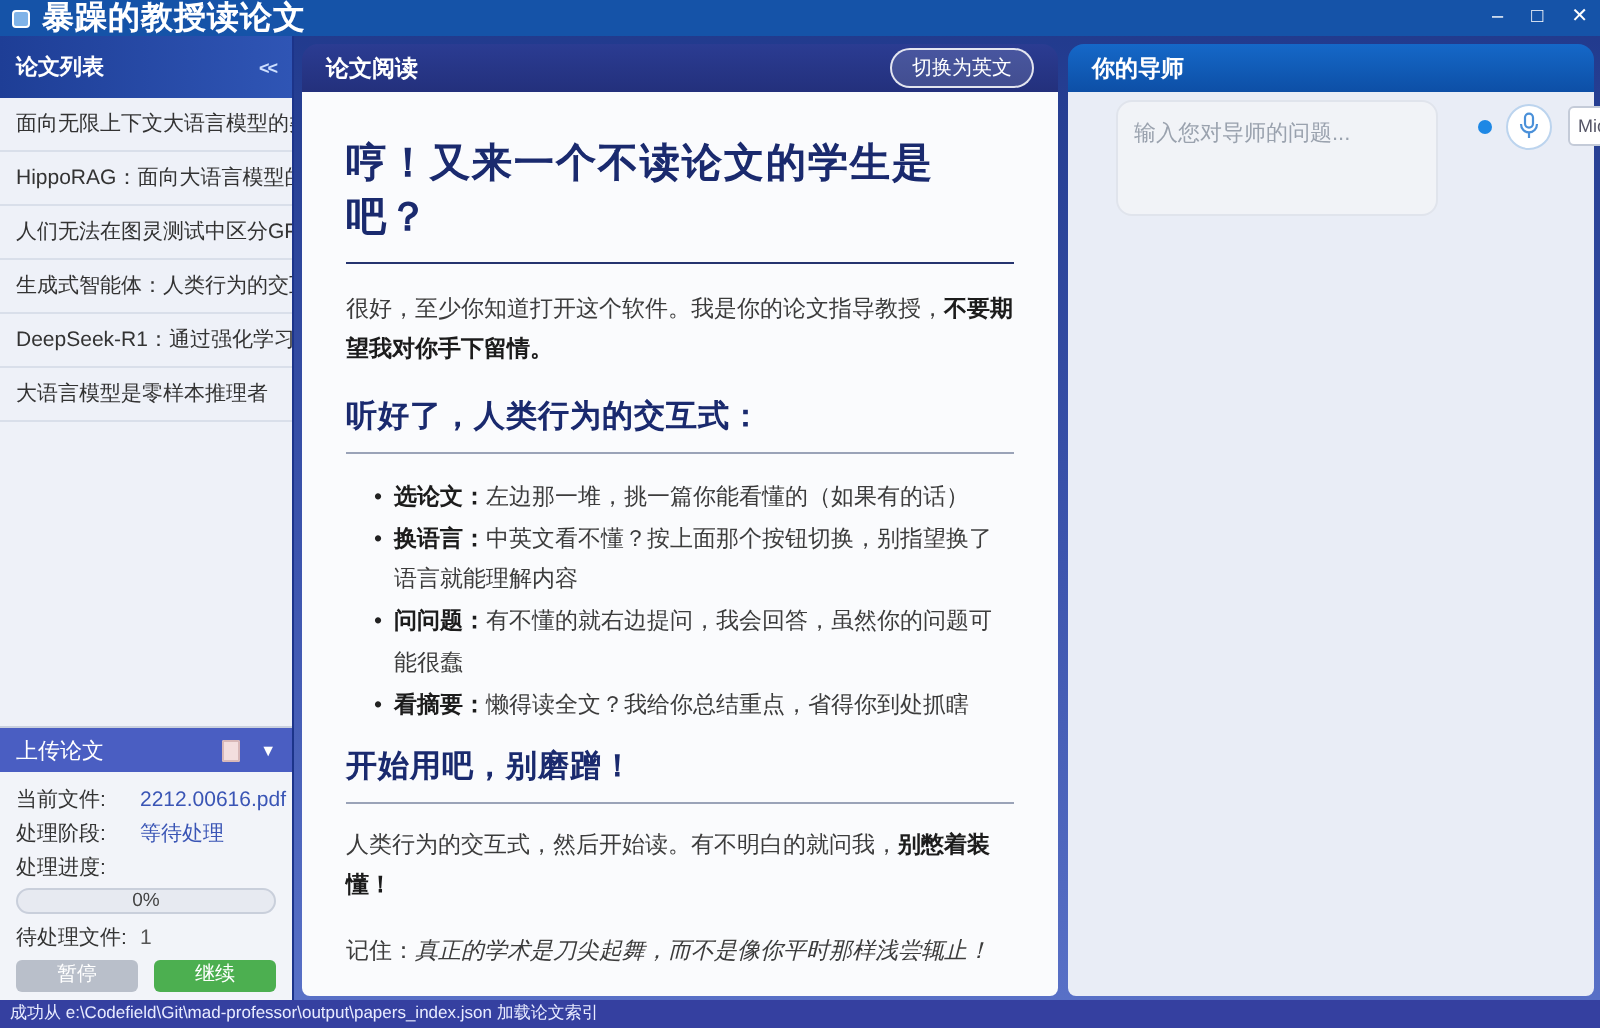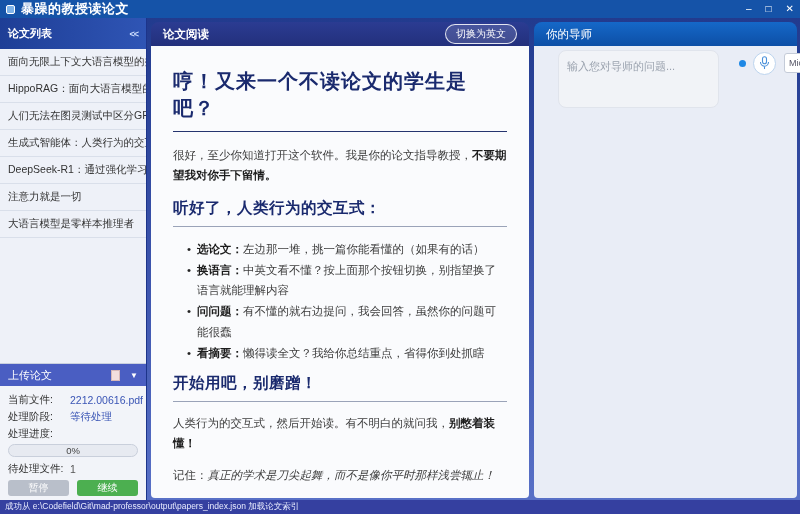--- a/index.html
+++ b/index.html
@@ -6,21 +6,21 @@
   html,body { width:800px; height:514px; overflow:hidden;
     font-family:"Liberation Sans","DejaVu Sans",sans-serif; }
   .app { width:800px; height:514px; display:flex; flex-direction:column;
     background:linear-gradient(180deg,#20398c 0%,#3d55ae 55%,#5a72c8 100%); }
 
   
   .titlebar { height:18px; background:var(--c-titlebar,#1553a8); display:flex;
     align-items:center; padding:0 6px; flex:0 0 auto; }
   .app-icon { width:9px; height:9px; border:1px solid #fff; border-radius:2px;
     background:#7fb3e8; margin-right:6px; }
-  .win-title { color:#fff; font-size:13px; font-weight:bold; letter-spacing:.5px; }
+  .win-title { color:#fff; font-size:16px; font-weight:bold; letter-spacing:.5px; }
   .win-controls { margin-left:auto; display:flex; gap:14px; }
   .win-btn { color:#fff; font-size:10px; line-height:10px; cursor:default; }
 
   
   .workspace { flex:1 1 auto; display:flex; min-height:0; }
 
   
   .sidebar { width:147px; flex:0 0 auto; display:flex; flex-direction:column;
     background:#eef1f8; border-right:1px solid #1c348a; min-height:0; }
   .side-header { height:31px; flex:0 0 auto; display:flex; align-items:center;
@@ -80,21 +80,21 @@
   .bullet .dot { margin-right:6px; color:#222; }
   .bullet b { color:#1c1c1c; }
   .quote { font-style:italic; font-family:"DejaVu Serif","Liberation Serif",serif; }
 
   
   .right { width:263px; flex:0 0 auto; display:flex; flex-direction:column;
     margin:4px 3px 2px 3px; }
   .mentor-header { height:24px; flex:0 0 auto; display:flex; align-items:center;
     padding:0 12px; border-radius:8px 8px 0 0;
     background:linear-gradient(180deg,#1568c8,#0d4fa6); }
-  .mentor-header .t { color:#fff; font-size:11.5px; font-weight:normal; }
+  .mentor-header .t { color:#fff; font-size:11.5px; font-weight:bold; }
   .mentor-body { flex:1 1 auto; background:#e9edf6; border-radius:0 0 4px 4px;
     display:flex; flex-direction:row; min-height:0; }
   .chat-area { flex:1 1 auto; margin:8px 8px 4px 8px; background:#fff;
     border-radius:8px; box-shadow:0 1px 3px rgba(30,50,120,.12); }
   .ask-box { height:58px; flex:0 0 auto; margin:4px 8px; background:#f1f3f7;
     border:1px solid #e0e4ec; border-radius:8px; }
   .ask-box textarea { width:100%; height:100%; background:transparent; border:none;
     resize:none; outline:none; font-family:inherit; font-size:11px; color:#333;
     padding:8px; }
   .ask-box textarea::placeholder { color:#9aa2ae; }
@@ -143,21 +143,20 @@
       <div class="side-header">
         <span class="t">论文列表</span>
         <span class="collapse-btn">&lt;&lt;</span>
       </div>
       <div class="paper-list">
         <div class="paper-item">面向无限上下文大语言模型的类人…</div>
         <div class="paper-item">HippoRAG：面向大语言模型的神经…</div>
         <div class="paper-item">人们无法在图灵测试中区分GPT-4与…</div>
         <div class="paper-item">生成式智能体：人类行为的交互式…</div>
         <div class="paper-item">DeepSeek-R1：通过强化学习激励…</div>
-        <div class="paper-item">注意力就是一切</div>
         <div class="paper-item">大语言模型是零样本推理者</div>
       </div>
 
       <div class="upload">
         <div class="upload-header">
           <span class="t">上传论文</span>
           <span class="doc-icon"></span>
           <span class="upload-caret">▼</span>
         </div>
         <div class="upload-body">

